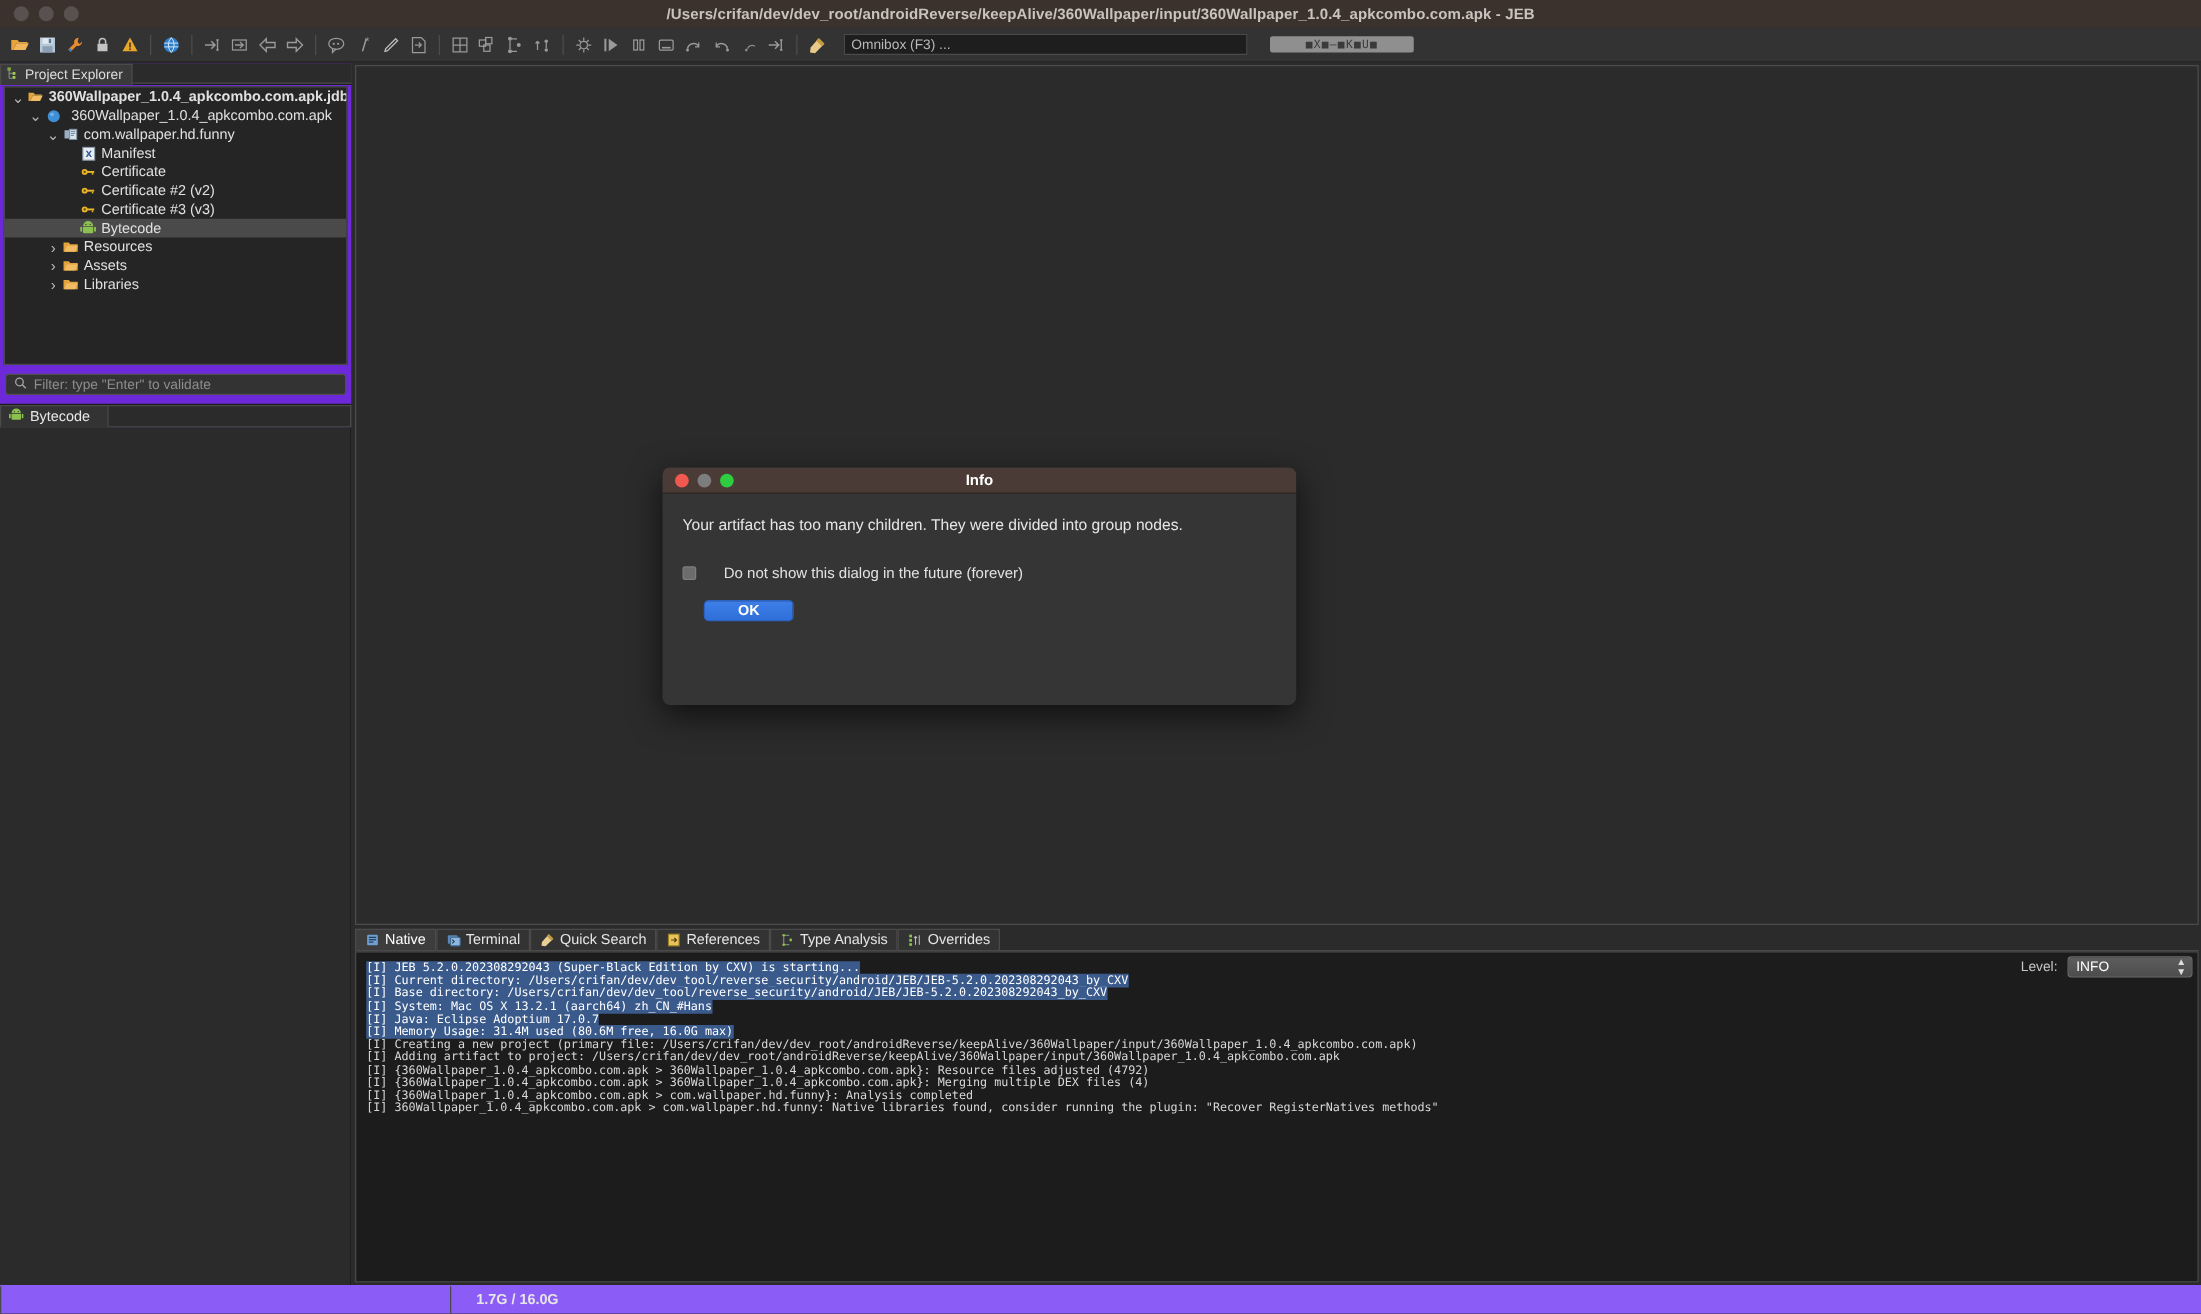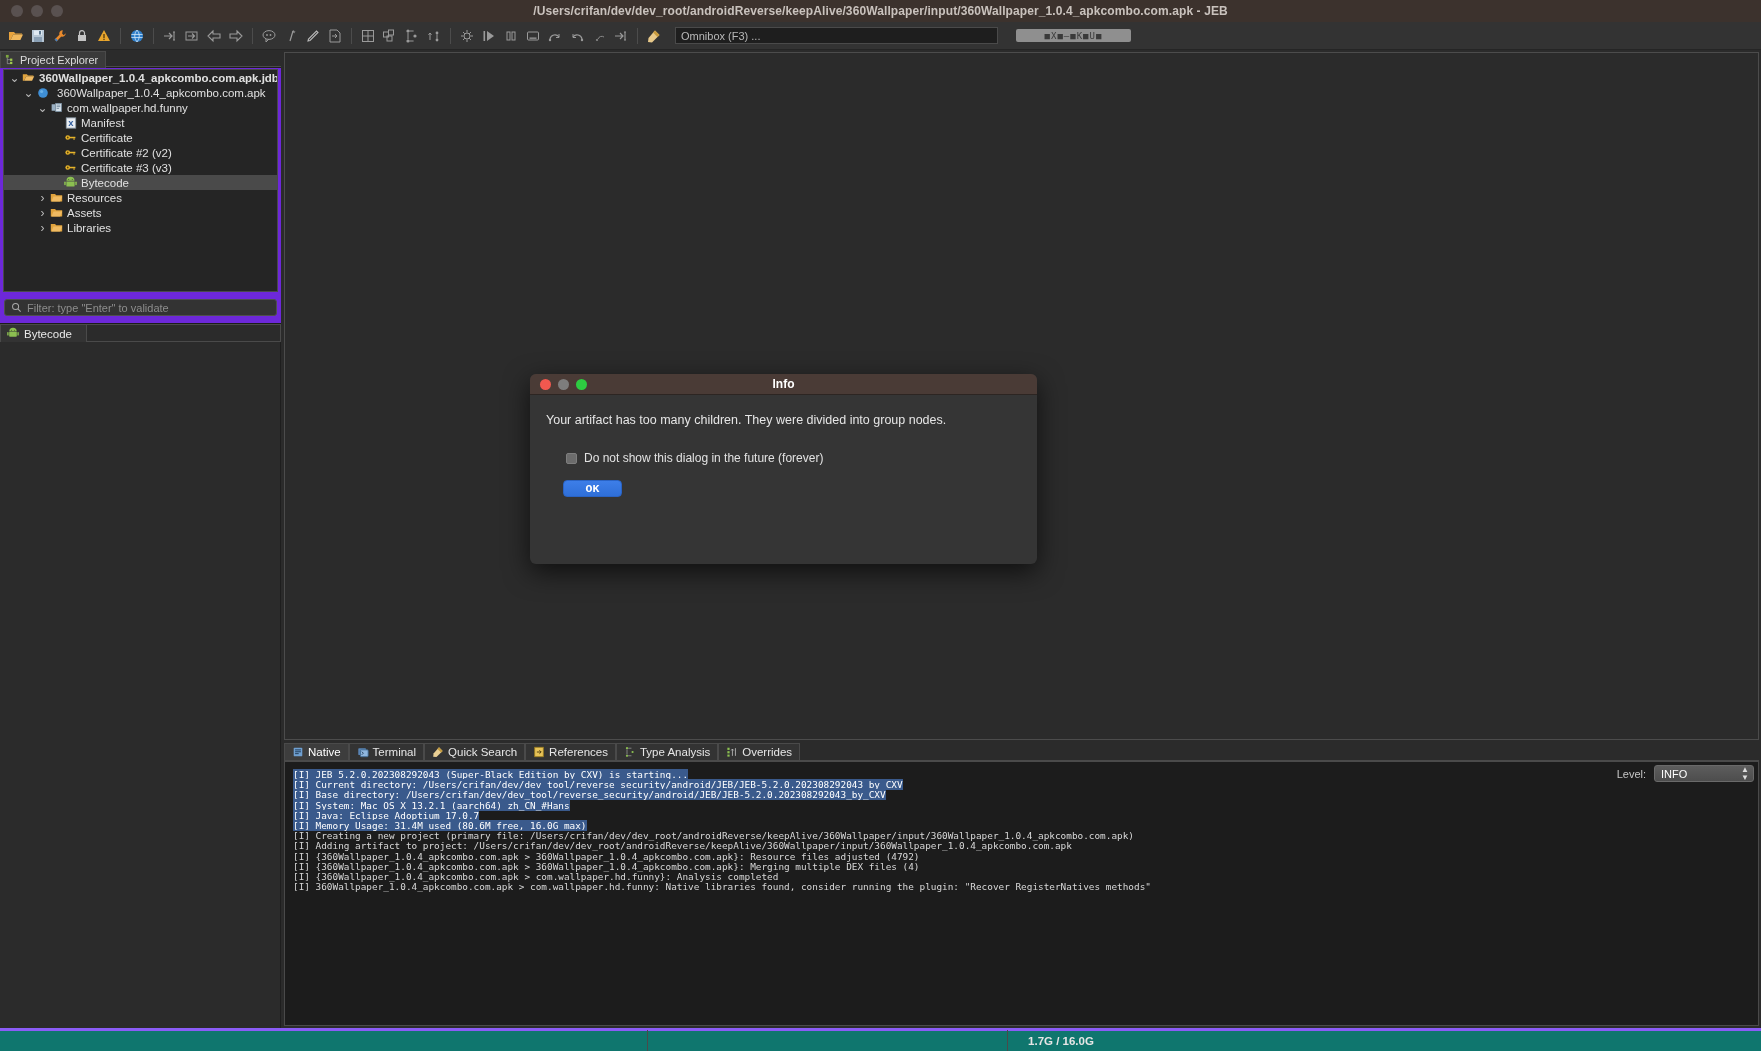--- a/index.html
+++ b/index.html
@@ -185,22 +185,22 @@
     font-family: "DejaVu Sans Mono", monospace;
     font-size: 9.4px; line-height: 10.2px;
     color: #d8d8d8;
     white-space: pre;
   }
   .loglines div span.hl { background: #3a5a8c; color: #ffffff; }
 
   
   .statusbar {
     position: absolute; left: 0; right: 0; bottom: 0; height: 23px;
-    background: #0f766e; border-top: 3px solid #8b5cf6;
-    display: flex; align-items: center; justify-content: center;
+    background: #8b5cf6; border-top: 1px solid #8b5cf6;
+    display: flex; align-items: center; justify-content: flex-start;
   }
   .statusbar .memtxt {
     font-size: 11.5px; color: #e6e6e6; font-weight: bold;
     padding: 0 20px; display:flex; align-items:center; height:23px;
     border-left: 1px solid #4a4a4a;
   }
   .statusbar .spacer1 { width: 360px; height:23px; border-left:1px solid #4a4a4a;}
 
   
   .dlg-shadow {
@@ -222,34 +222,34 @@
   .dtl.red { background: #f1584f; }
   .dtl.yel { background: #7d7d7d; }
   .dtl.grn { background: #2dcc41; }
   .dlg-title {
     position: absolute; left: 0; right: 0; text-align: center;
     font-size: 12px; font-weight: bold; color: #ffffff;
   }
   .dlg-body { padding: 18px 16px 0 16px; }
   .dlg-msg { font-size: 12.5px; color: #e6e6e6; }
   .dlg-check {
-    margin-top: 24px; display: flex; align-items: center; gap: 7px; margin-left: 20px;
+    margin-top: 24px; display: flex; align-items: center; gap: 22px;
   }
   .cbox {
     width: 11px; height: 11px; background: #6c6c6c;
     border: 1px solid #7e7e7e; border-radius: 2px;
   }
   .dlg-check span { font-size: 12px; color: #e2e2e2; }
   .dlg-ok {
     margin-top: 15px; margin-left: 17px;
-    width: 59px; height: 17px;
+    width: 72px; height: 17px;
     background: linear-gradient(#3d7ee8, #2f6fd8);
     border: 1px solid #2a63c4; border-radius: 4px;
     color: #fff; font-size: 11.5px; font-weight: bold;
-    display: flex; align-items: center; justify-content: center; font-family: Liberation Mono, monospace;
+    display: flex; align-items: center; justify-content: center;
   }
 </style>
 </head>
 <body>
 
 <div class="titlebar">
   <div class="traffic">
     <div class="tl"></div>
     <div class="tl"></div>
     <div class="tl"></div>

